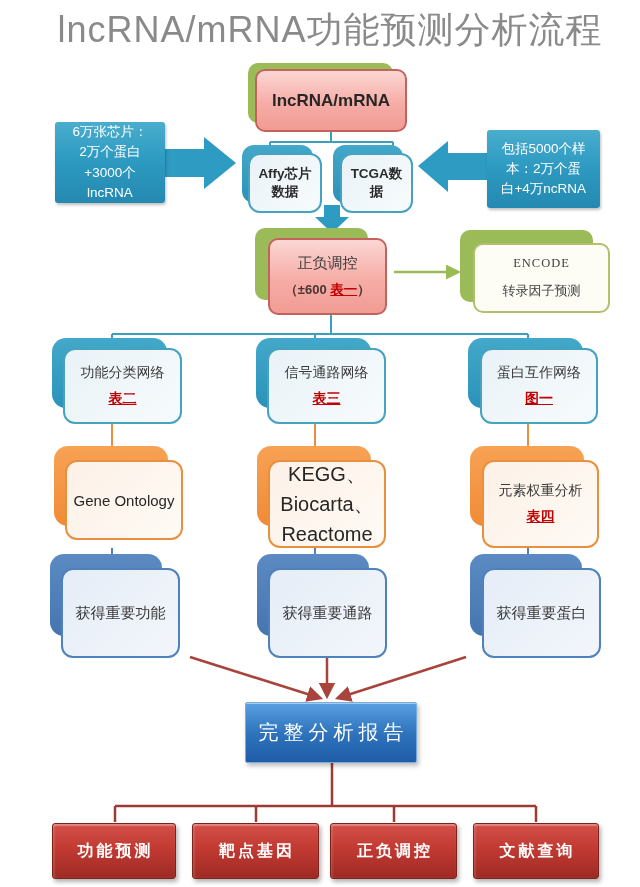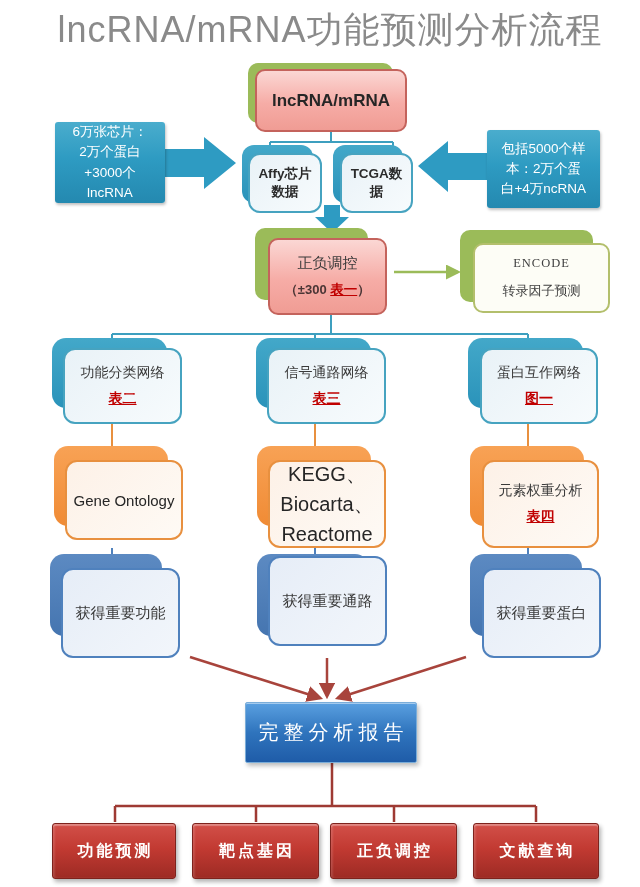--- a/index.html
+++ b/index.html
@@ -154,21 +154,21 @@
     <div class="front fr-teal" style="left:7px; top:8px; width:73px; height:60px;">
       <span class="src-label multiline">TCGA数
 据</span>
     </div>
   </div>
 
   <div class="node" style="left:245px; top:228px; width:134px; height:90px;">
     <div class="shadow sh-green" style="left:0; top:0; width:113px; height:72px;"></div>
     <div class="front fr-pink" style="left:13px; top:10px; width:119px; height:77px;">
       <span class="coexp-line1">正负调控</span>
-      <span class="coexp-line2"><span>（±300 </span><span class="ref-link">表一</span><span>）</span></span>
+      <span class="coexp-line2"><span>（±600 </span><span class="ref-link">表一</span><span>）</span></span>
     </div>
   </div>
 
   <div class="node" style="left:450px; top:230px; width:152px; height:85px;">
     <div class="shadow sh-green" style="left:0; top:0; width:133px; height:72px;"></div>
     <div class="front fr-cream" style="left:13px; top:13px; width:137px; height:70px;">
       <span class="encode-line1">ENCODE</span>
       <span class="encode-line2">转录因子预测</span>
     </div>
   </div>
@@ -209,21 +209,21 @@
     <div class="front fr-orange" style="left:11px; top:14px; width:118px; height:88px;">
       <span style="font-size:20px; color:#262626; line-height:1.5;" class="multiline">KEGG、
 Biocarta、
 Reactome</span>
 
     </div>
   </div>
 
   <div class="node" style="left:247px; top:554px; width:132px; height:104px;">
     <div class="shadow sh-blue" style="left:0; top:0; width:112px; height:82px; border-radius:14px;"></div>
-    <div class="front fr-blue" style="left:11px; top:2px; width:119px; height:90px;">
+    <div class="front fr-blue" style="left:11px; top:14px; width:119px; height:90px;">
       <span class="serif-label" style="font-size:15px;">获得重要通路</span>
     </div>
   </div>
 
   <div class="node" style="left:458px; top:338px; width:132px; height:88px;">
     <div class="shadow sh-teal" style="left:0; top:0; width:115px; height:70px; border-radius:14px;"></div>
     <div class="front fr-teal" style="left:12px; top:10px; width:118px; height:76px;">
       <span class="serif-label">蛋白互作网络</span>
       <span class="ref-link">图一</span>
     </div>

